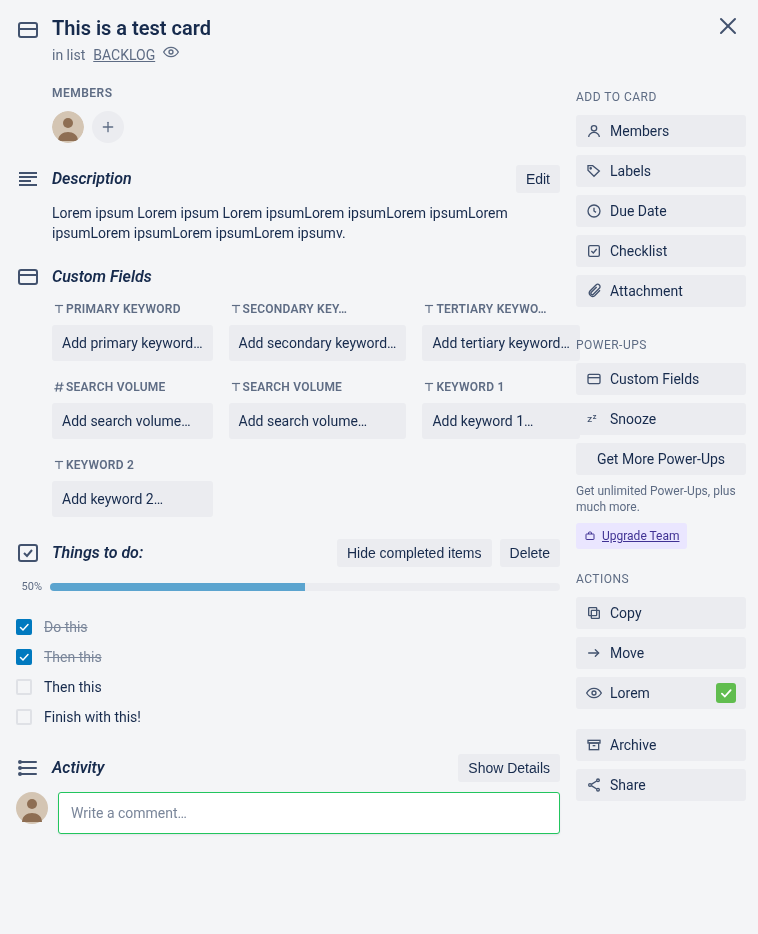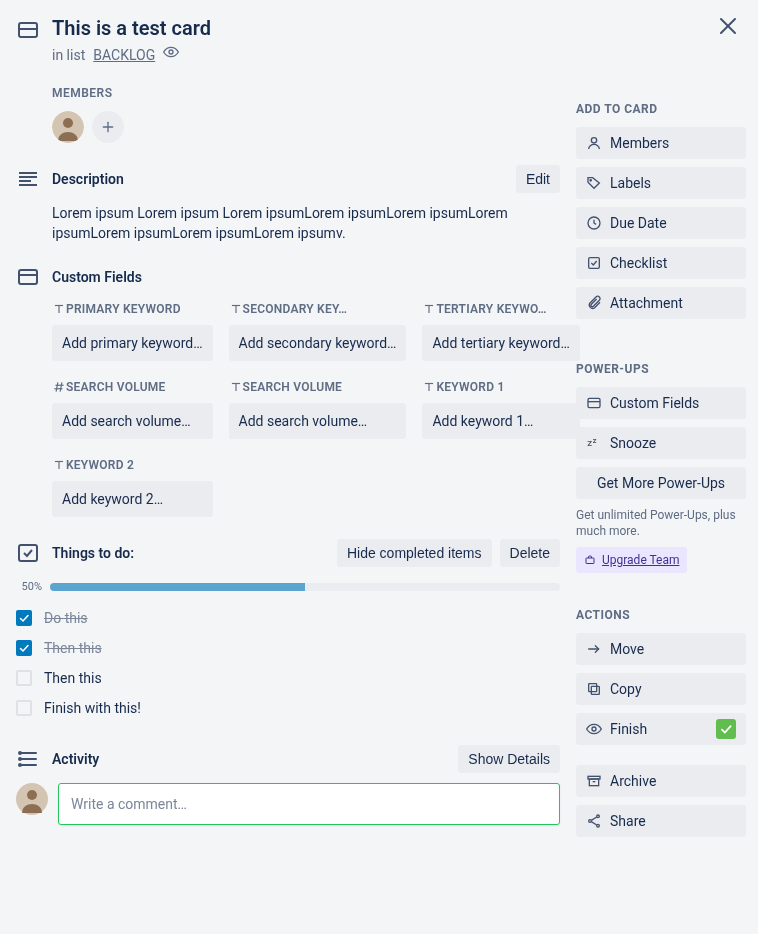--- a/index.html
+++ b/index.html
@@ -79,23 +79,24 @@
     margin-bottom: 22px;
   }
   .section-head {
     display: flex;
     align-items: center;
     gap: 12px;
     margin-bottom: 10px;
   }
   .section-head .icon { width:24px;height:24px;display:flex;align-items:center;justify-content:center;color:#42526e;flex-shrink:0;}
   .section-title {
-    font-size: 14px;
+    font-size: 16px;
     font-weight: 600;
     flex: 1 1 auto;
+    font-style: italic;
   }
   .section-indent { margin-left: 36px; }
 
   .label-small {
     font-size: 12px;
     font-weight: 600;
     letter-spacing: .04em;
     color: var(--text-subtle);
     text-transform: uppercase;
     margin-bottom: 8px;
@@ -154,21 +155,21 @@
     padding:8px 10px;
     color: var(--text);
     white-space:nowrap;overflow:hidden;text-overflow:ellipsis;
     cursor:pointer;
   }
 
   .checklist-head {
     display:flex;gap:12px;align-items:center;margin-bottom:10px;
   }
   .checklist-actions { display:flex;gap:8px;}
-  .progress-row { display:flex;align-items:center;gap:8px;margin-bottom:6px; margin-left:-2px;}
+  .progress-row { display:flex;align-items:center;gap:8px;margin-bottom:15px; margin-left:-2px;}
   .progress-pct { font-size:11px;color:var(--text-subtle);width:28px;text-align:right;}
   .progress-bar { flex:1;height:8px;background:var(--btn-bg);border-radius:4px;overflow:hidden;}
   .progress-fill { height:100%;background:#5ba4cf;}
   .check-item { display:flex;align-items:center;gap:12px;padding:5px 0;margin-left:0px;}
   .checkbox {
     width:16px;height:16px;border:2px solid #dfe1e6;border-radius:2px;
     flex-shrink:0;cursor:pointer;display:flex;align-items:center;justify-content:center;
   }
   .checkbox.checked { background:#0079bf;border-color:#0079bf;color:#fff;}
   .checkbox.checked svg{width:12px;height:12px;}
@@ -176,24 +177,24 @@
 
   .activity-avatar { width:32px;height:32px;border-radius:50%;flex-shrink:0;}
   .comment-input {
     flex:1;background:#fff;border:1px solid #22c55e;border-radius:3px;
     padding:10px 12px;color:var(--text-muted);box-shadow:0 1px 2px rgba(9,30,66,0.08);
     cursor:text;
   }
 
   .side-heading {
     font-size: 12px;
-    font-weight:700;
+    font-weight:400;
     letter-spacing:.04em;
     color: var(--text-subtle);
-    margin: 16px 0 8px 0;
+    margin: 4px 0 8px 0;
   }
   .side-btn {
     display:flex;align-items:center;gap:8px;
     background: var(--btn-bg);border-radius:3px;
     padding:6px 10px;margin-bottom:8px;cursor:pointer;
     color: var(--text);font-size:14px;
   }
   .side-btn .icon{width:16px;height:16px;display:flex;align-items:center;justify-content:center;color:#42526e;}
   .side-btn .spacer{flex:1;}
   .watch-check { width:20px;height:20px;background:var(--green);border-radius:3px;display:flex;align-items:center;justify-content:center;color:#fff;}
@@ -520,44 +521,44 @@
             <path d="M9 8V6a2 2 0 012-2h2a2 2 0 012 2v2"></path>
           </svg>
         <span>Upgrade Team</span>
       </div>
 
       <div class="side-gap"></div>
       <div class="side-heading">ACTIONS</div>
 
       <div class="side-btn">
         <span class="icon">
+            <svg viewBox="0 0 24 24" fill="none" stroke="currentColor" stroke-width="2">
+              <rect x="8" y="8" width="12" height="12" rx="1"></rect>
+              <rect x="4" y="4" width="12" height="12" rx="1"></rect>
+            </svg>
+          </span>
+        <span>Copy</span>
+      </div>
+      <div class="side-btn">
+        <span class="icon">
             <svg viewBox="0 0 24 24" fill="none" stroke="currentColor" stroke-width="2" stroke-linecap="round">
               <line x1="4" y1="12" x2="18" y2="12"></line>
               <polyline points="14 7 19 12 14 17"></polyline>
             </svg>
           </span>
         <span>Move</span>
       </div>
       <div class="side-btn">
         <span class="icon">
             <svg viewBox="0 0 24 24" fill="none" stroke="currentColor" stroke-width="2">
-              <rect x="8" y="8" width="12" height="12" rx="1"></rect>
-              <rect x="4" y="4" width="12" height="12" rx="1"></rect>
-            </svg>
-          </span>
-        <span>Copy</span>
-      </div>
-      <div class="side-btn">
-        <span class="icon">
-            <svg viewBox="0 0 24 24" fill="none" stroke="currentColor" stroke-width="2">
               <path d="M1 12s4-7 11-7 11 7 11 7-4 7-11 7S1 12 1 12z"></path>
               <circle cx="12" cy="12" r="3"></circle>
             </svg>
           </span>
-        <span>Finish</span>
+        <span>Lorem</span>
         <span class="spacer"></span>
         <span class="watch-check">
             <svg viewBox="0 0 24 24" fill="none" stroke="currentColor" stroke-width="3" stroke-linecap="round">
               <polyline points="5 13 10 18 20 7"></polyline>
             </svg>
           </span>
       </div>
 
       <div style="height:12px;"></div>
 

